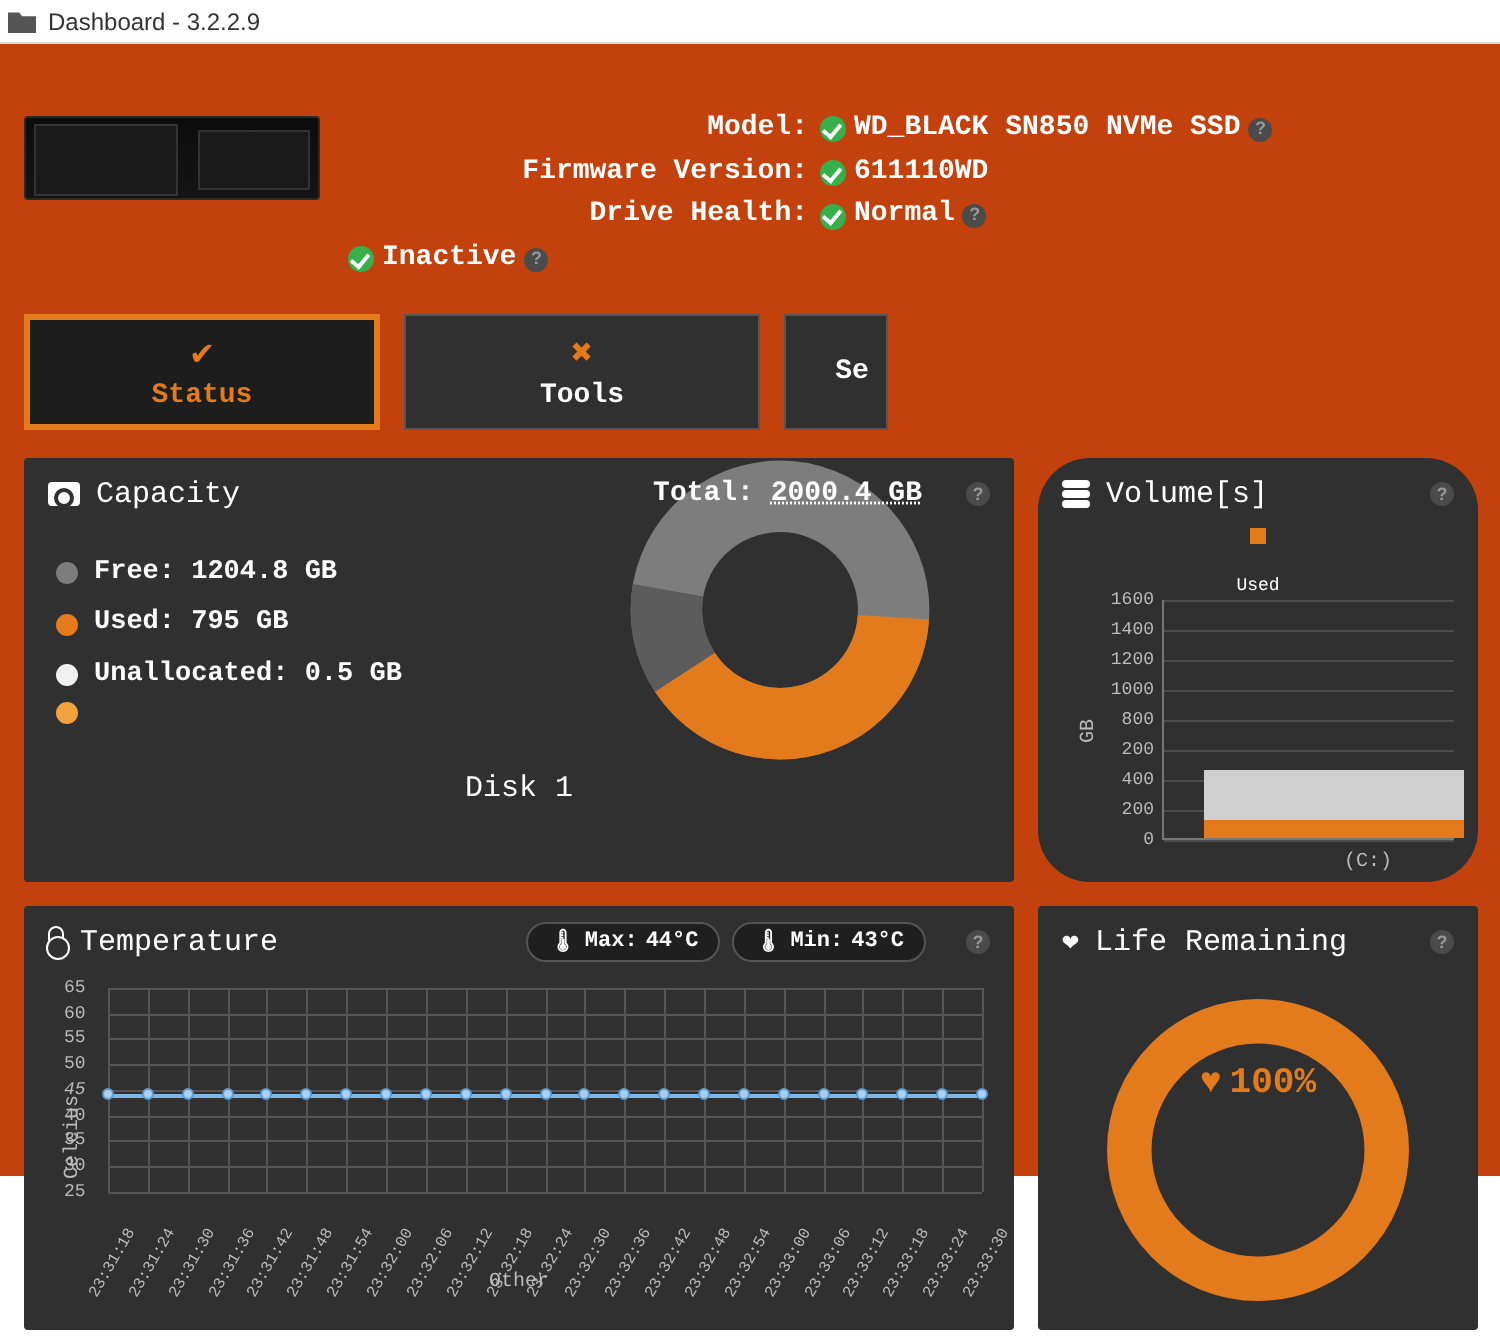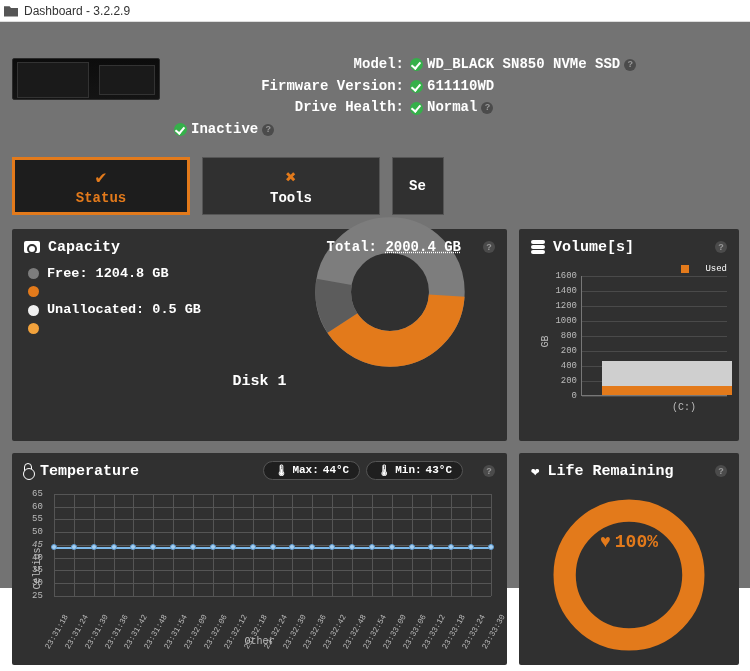--- a/index.html
+++ b/index.html
@@ -20,21 +20,21 @@
     display: flex;
     align-items: center;
     padding-left: 4px;
     border-bottom: 1px solid #ddd;
   }
   .titlebar .folder-icon {
     width: 14px; height: 12px; margin-right: 6px;
     background: #555; clip-path: polygon(0 15%, 40% 15%, 50% 30%, 100% 30%, 100% 100%, 0 100%);
   }
   .app {
-    background: #737373;
+    background: #c2410c;
     height: 566px;
     padding: 10px 11px 0 12px;
   }
   .header {
     display: flex;
     gap: 14px;
   }
   .ssd-image {
     width: 148px; height: 42px;
     background: linear-gradient(#0c0c0c,#141414);
@@ -92,58 +92,58 @@
   }
   .tab{
     flex:0 0 178px; height:58px;
     background:#303030; border:1px solid #555;
     display:flex; flex-direction:column; align-items:center; justify-content:center;
     gap:2px; color:#fff; font-weight:bold; font-size:14px;
     cursor:pointer;
   }
   .tab.active{ background:#1d1d1d; border:3px solid #e37a1b; color:#e37a1b;}
   .tab .icon{ font-size:18px;}
-  .tab.se{ flex:0 0 52px; align-items:flex-start; padding-left:16px;}
+  .tab.se{ flex:0 0 52px; align-items:center; padding-left:16px;}
 
   .panels{
     display:grid;
     grid-template-columns: 495px 220px;
     gap:12px;
     margin-top:14px;
   }
   .panel{
     background:#303030; border-radius:2px;
     padding:10px 12px 12px 12px; position:relative;
     color:#fff;
   }
   .panel-title{
-    display:flex; align-items:center; gap:8px; font-size:15px; font-weight:bold;
+    display:flex; align-items:center; gap:8px; font-size:15px; font-weight:normal;
   }
   .panel .help{ position:absolute; top:12px; right:12px;}
   .hdd-icon{width:16px;height:12px;background:#fff;border-radius:2px;position:relative;}
   .hdd-icon::after{content:"";position:absolute;right:3px;top:3px;width:6px;height:6px;border:2px solid #303030;border-radius:50%;}
   .db-icon{width:14px;height:14px;position:relative;}
   .db-icon span{position:absolute;left:0;width:14px;height:4px;background:#fff;border-radius:3px;}
   .db-icon span:nth-child(1){top:0;} .db-icon span:nth-child(2){top:5px;} .db-icon span:nth-child(3){top:10px;}
   .therm-icon{width:8px;height:16px;border:1.5px solid #fff;border-radius:6px;position:relative;}
   .therm-icon::after{content:"";position:absolute;bottom:-2px;left:-2px;width:10px;height:10px;background:#303030;border:1.5px solid #fff;border-radius:50%;}
   .heart-icon{font-size:14px;}
 
   
-  .capacity-body{display:flex;gap:20px;margin-top:5px;}
+  .capacity-body{display:flex;gap:20px;margin-top:18px;}
   .cap-legend{font-size:13.5px;font-weight:bold;line-height:1.9;margin-left:4px;}
   .cap-legend div{display:flex;align-items:center;gap:8px;}
   .dot{width:11px;height:11px;border-radius:50%;display:inline-block;}
   .donut{margin-left:auto;margin-right:30px;margin-top:-44px;}
-  .disk-label{text-align:center;font-size:15px;font-weight:bold;margin-top:6px;}
+  .disk-label{text-align:center;font-size:15px;font-weight:normal;margin-top:6px;}
   .total{font-size:14px;font-weight:bold;color:#fff;position:absolute;top:10px;right:46px;}
   .total .num{text-decoration:underline dotted;}
 
   
-  .vol-legend{font-size:9px;color:#fff;display:flex;align-items:center;justify-content:flex-end;gap:16px;margin-top:8px;}
+  .vol-legend{font-size:9px;color:#fff;display:flex;align-items:center;justify-content:flex-end;gap:16px;margin-top:8px;flex-direction:column;}
   .vol-legend .sw{width:8px;height:8px;background:#e37a1b;}
   .vol-chart{position:relative;height:140px;margin-top:2px;margin-left:20px;}
   .vol-y{position:absolute;left:0;top:0;height:120px;width:26px;}
   .vol-y span{position:absolute;right:0;font-size:9px;color:#bbb;transform:translateY(-50%);}
   .vol-axis-label{position:absolute;left:-12px;top:60px;transform:rotate(-90deg);font-size:10px;color:#bbb;}
   .vol-plot{position:absolute;left:30px;right:0;top:0;height:120px;border-left:1px solid #777;border-bottom:1px solid #777;}
   .vol-grid{position:absolute;left:0;right:0;height:1px;background:#4a4a4a;}
   .vol-bar{position:absolute;bottom:0;}
   .vol-bar .fill{position:absolute;left:0;right:0;}
   .vol-xlabel{position:absolute;bottom:-18px;font-size:10px;color:#bbb;}
@@ -243,40 +243,41 @@
       </div>
       <span class="qmark help">?</span>
       <div class="capacity-body">
         <div class="cap-legend">
           <div>
               <span class="dot" style="background:#7d7d7d"></span>
               <span>Free: 1204.8 GB</span>
             </div>
           <div>
               <span class="dot" style="background:#e37a1b"></span>
+              <span>Used: 795 GB</span>
             </div>
           <div>
               <span class="dot" style="background:#f0f0f0"></span>
               <span>Unallocated: 0.5 GB</span>
             </div>
           <div>
               <span class="dot" style="background:#f2a23c"></span>
             </div>
         </div>
         <svg class="donut" width="150" height="150" viewBox="0 0 42 42">
 
           <circle cx="21" cy="21" r="15.915" fill="none" stroke="#7d7d7d" stroke-width="10"></circle>
           <circle cx="21" cy="21" r="15.915" fill="none" stroke="#e37a1b" stroke-width="10" stroke-dasharray="39.7 60.3" stroke-dashoffset="-26" transform="rotate(-90 21 21)"></circle>
           <circle cx="21" cy="21" r="15.915" fill="none" stroke="#5c5c5c" stroke-width="10" stroke-dasharray="12 88" stroke-dashoffset="-65.7" transform="rotate(-90 21 21)"></circle>
         </svg>
       </div>
       <div class="disk-label">Disk 1</div>
     </div>
 
-    <div class="panel" style="height:212px;">
+    <div class="panel" style="height:212px;border-radius:26px;">
       <div class="panel-title">
         <span class="db-icon">
             <span></span>
             <span></span>
             <span></span>
           </span>
         <span>Volume[s]</span>
       </div>
       <span class="qmark help">?</span>
       <div class="vol-legend">

